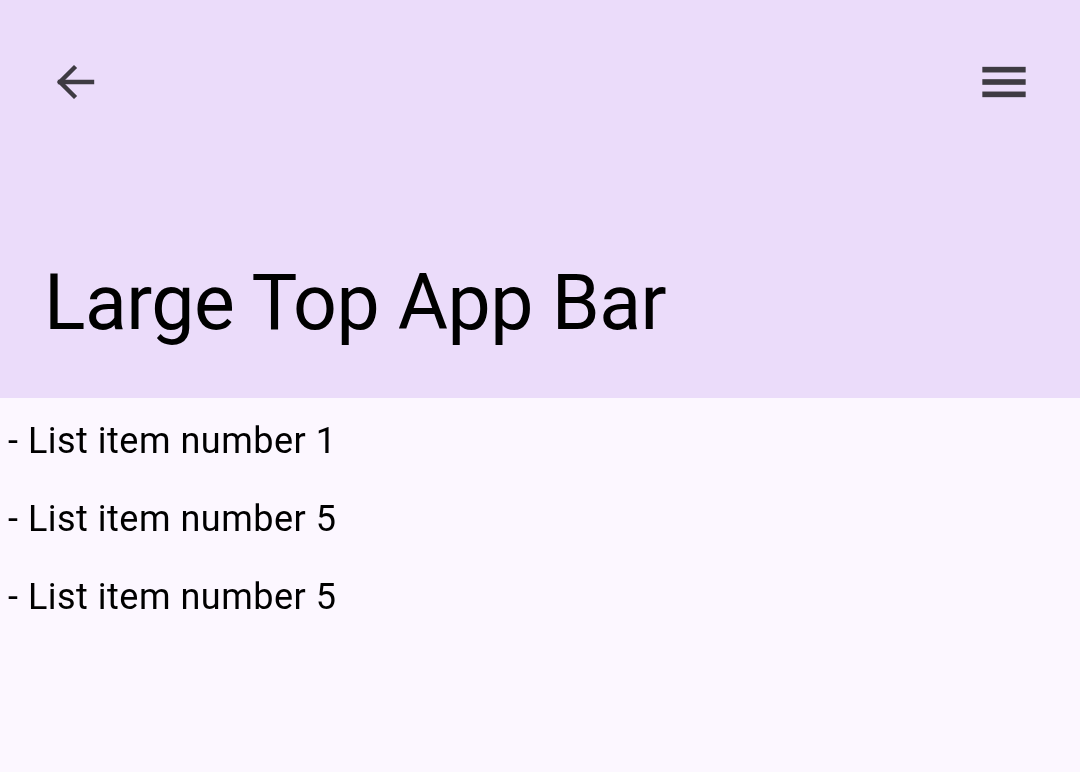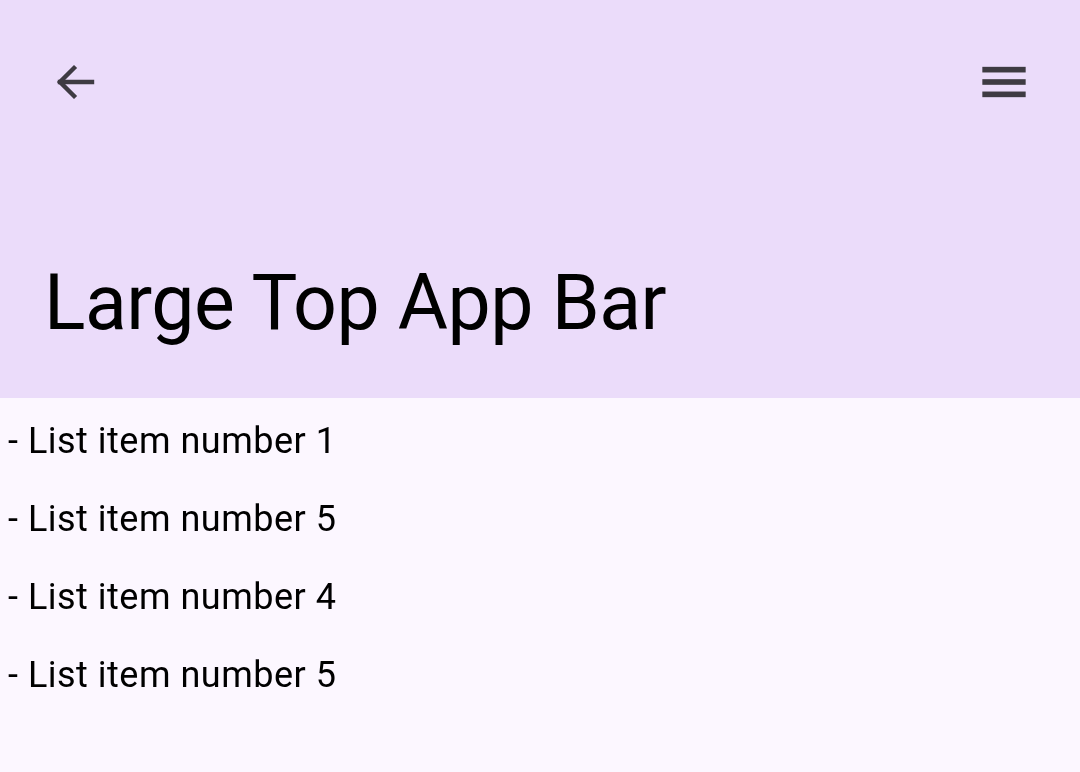--- a/index.html
+++ b/index.html
@@ -74,15 +74,14 @@
         </svg>
       </span>
     </div>
   </div>
   <h1 class="title">Large Top App Bar</h1>
 </div>
 
 <div class="content">
   <div class="list-item">- List item number 1</div>
   <div class="list-item">- List item number 5</div>
-  <div class="list-item">- List item number 4</div>
   <div class="list-item">- List item number 5</div>
 </div>
 
 </body></html>

